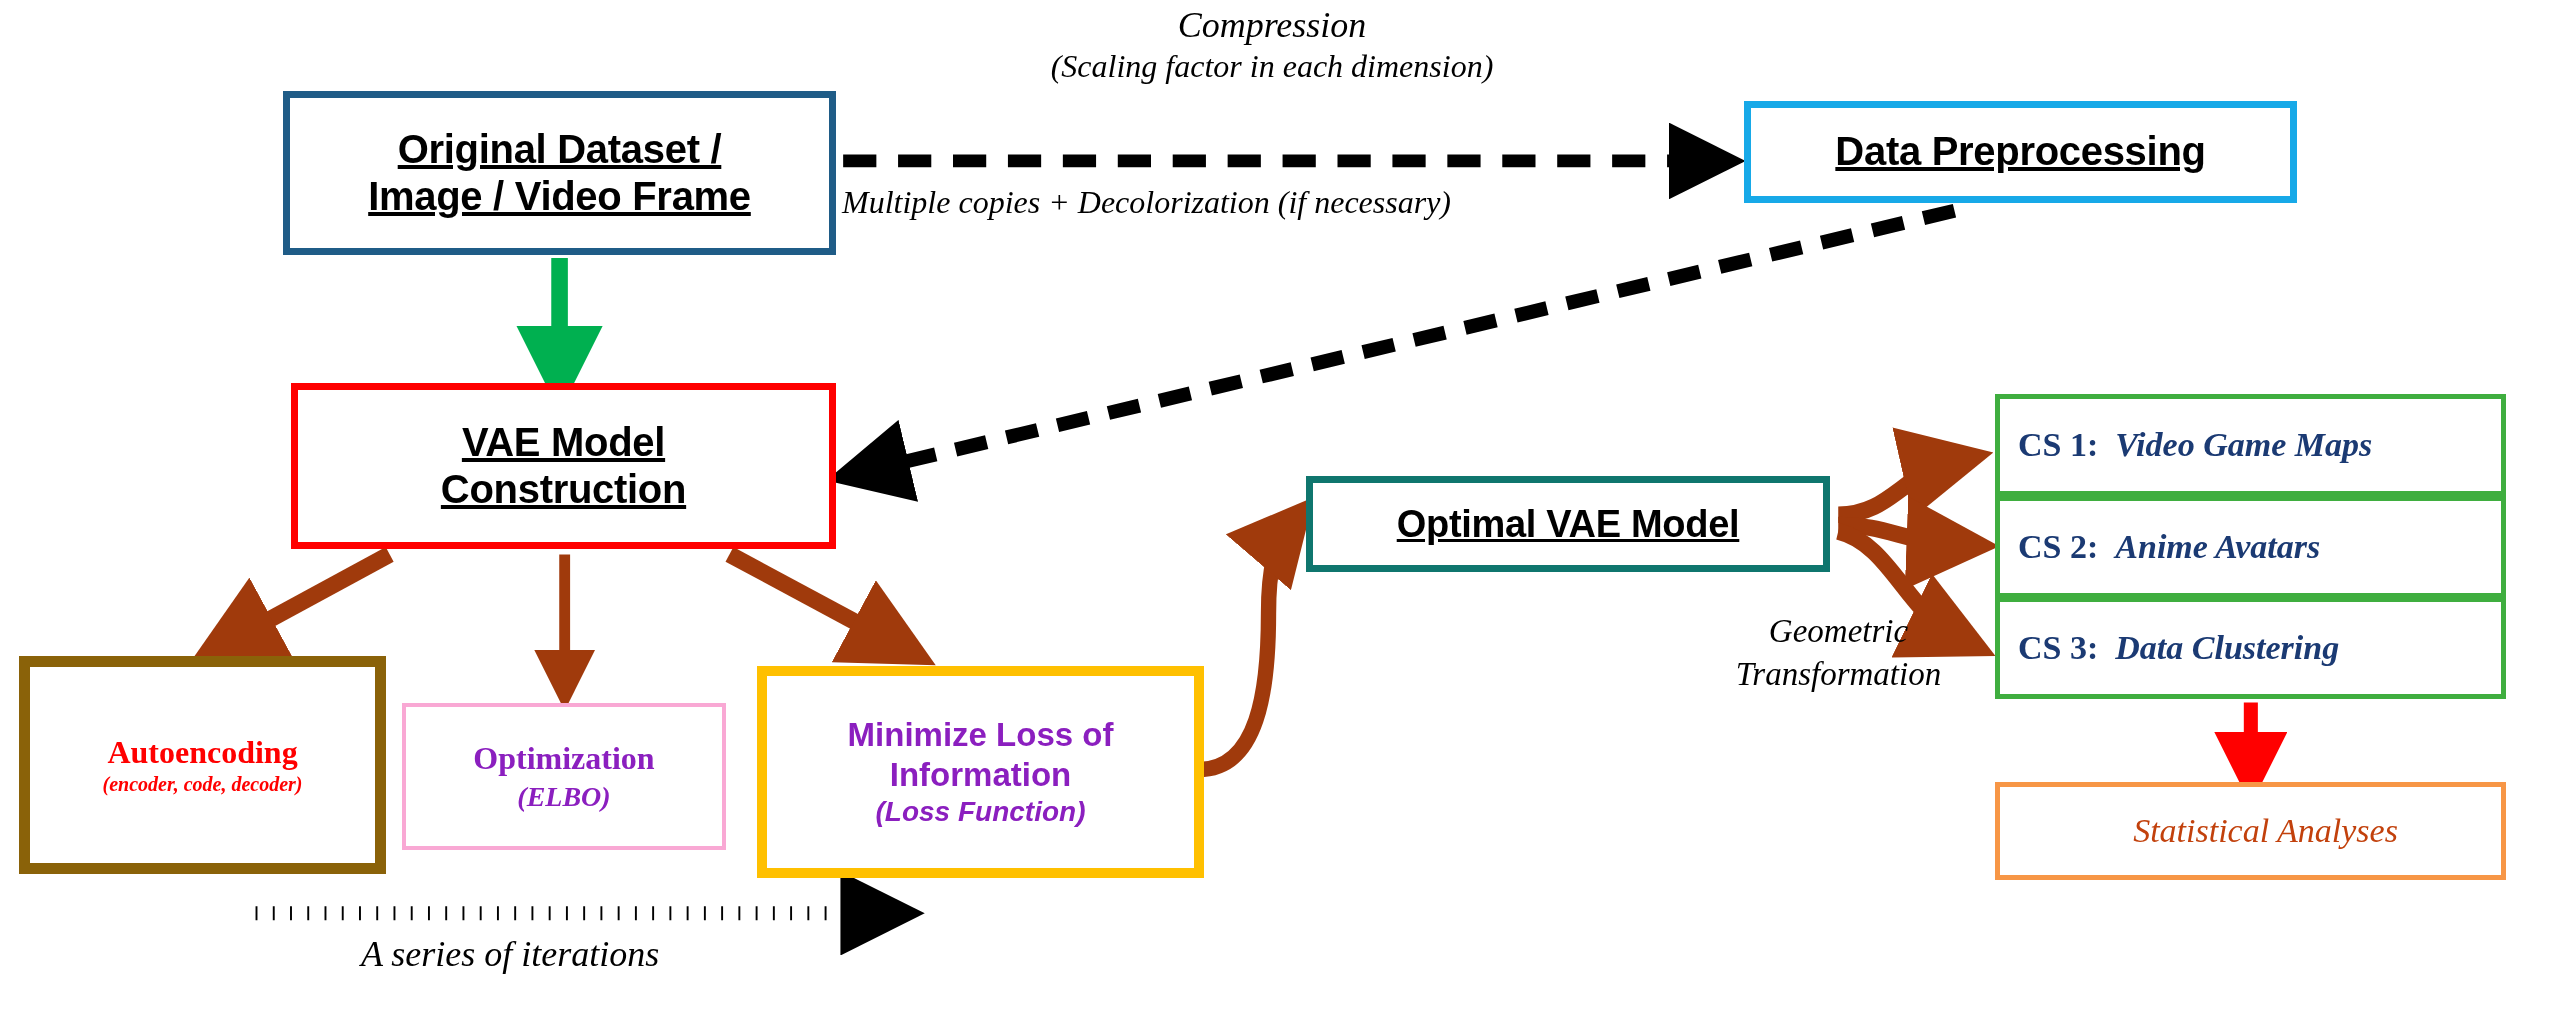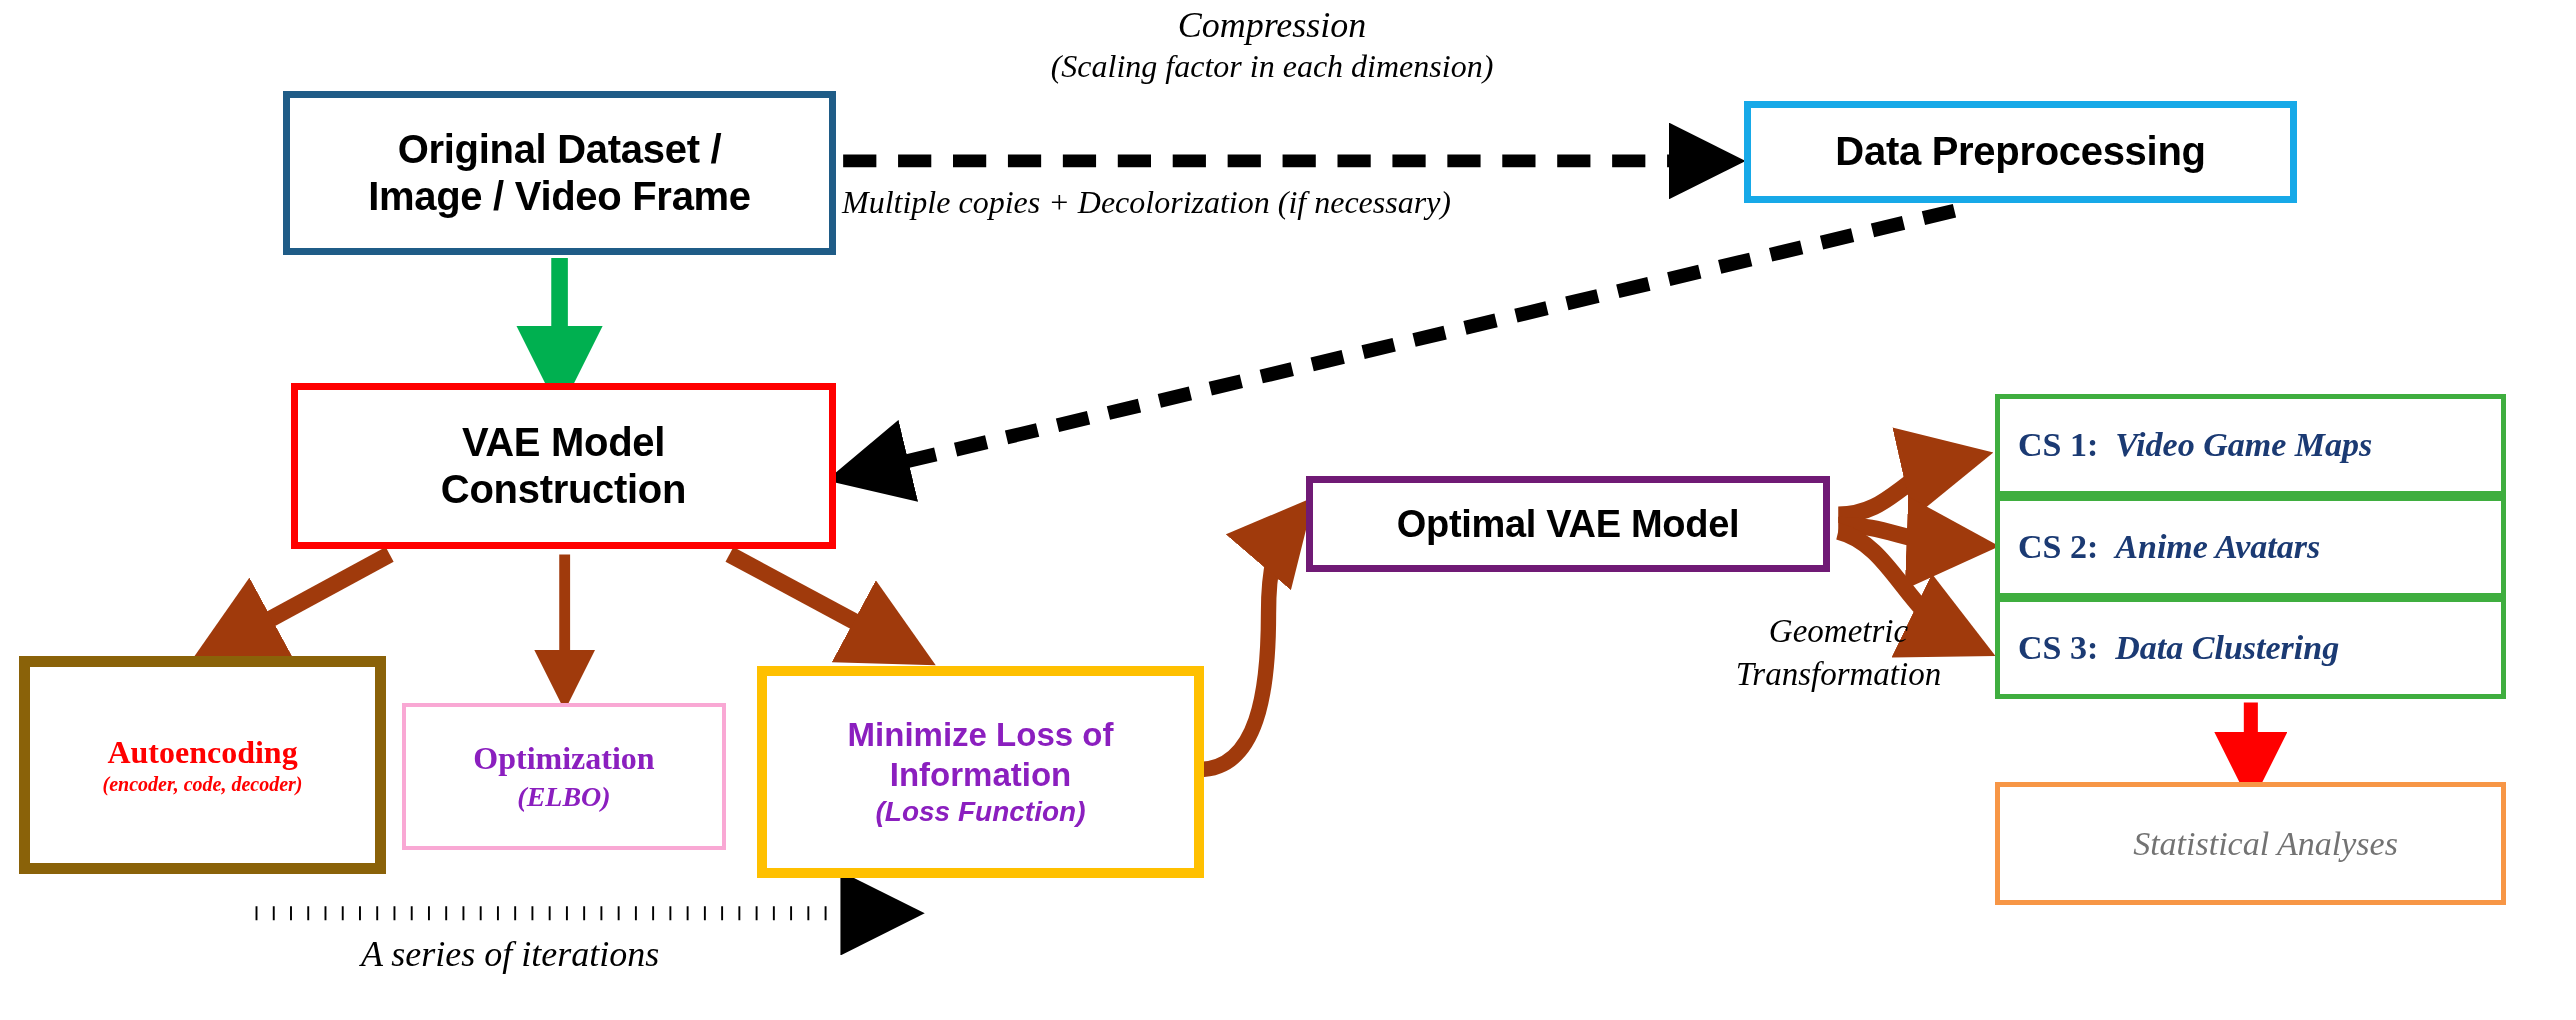--- a/index.html
+++ b/index.html
@@ -23,20 +23,21 @@
   }
   .box .inner{width:100%;padding:0 6.4px;box-sizing:border-box;}
 
   
   .hdr{
     font-family:"Liberation Sans", sans-serif;
     font-weight:700;
     color:#000000;
     letter-spacing:-0.3px;
     line-height:1.18;
+    text-decoration:underline;
   }
 
   
   #box-original{
     left:283px;  top:91px;  width:553px; height:164px;
     border:7px solid #1F5C87;
     font-size:40px;
   }
   #box-preprocess{
     left:1744px; top:101px;  width:553px; height:102px;
@@ -76,45 +77,45 @@
     font-family:Liberation Sans, sans-serif;
     color:#8B1FBF;
     font-size:31px;
     line-height:1.22;
   }
   #box-minloss .t1{font-weight:700;font-size:33px;display:block;}
   #box-minloss .t2{font-style:italic;font-weight:700;font-size:28px;display:block;}
 
   #box-optimal{
     left:1306px; top:476px;  width:524px; height:96px;
-    border:7px solid #701a75;
+    border:7px solid #0f766e;
     font-size:38px;
   }
 
   .cs{
     left:1995px; width:511px; height:102px;
     border:5.7px solid #3FAE3F;
     font-family:"Liberation Serif", serif;
     color:#1B3A73;
     font-size:34px;
     justify-content:flex-start;
   }
   .cs .inner{padding-left:18px;text-align:left;}
   .cs .lbl{font-weight:700;}
   .cs .nm{font-weight:700;font-style:italic;}
   #box-cs1{top:394px;}
   #box-cs2{top:496px;}
   #box-cs3{top:597px;}
 
   #box-stat{
-    left:1995px; top:782px; width:511px; height:123px;
+    left:1995px; top:782px; width:511px; height:98px;
     border:5.7px solid #F79646;
     font-family:"Liberation Serif", serif;
     font-style:italic;
-    color:#737373;
+    color:#c2410c;
     font-size:34px;
     font-weight:400;
     padding-left:30px;
   }
 
   
   .flabel{
     position:absolute;
     font-family:"Liberation Serif", serif;
     font-style:italic;

